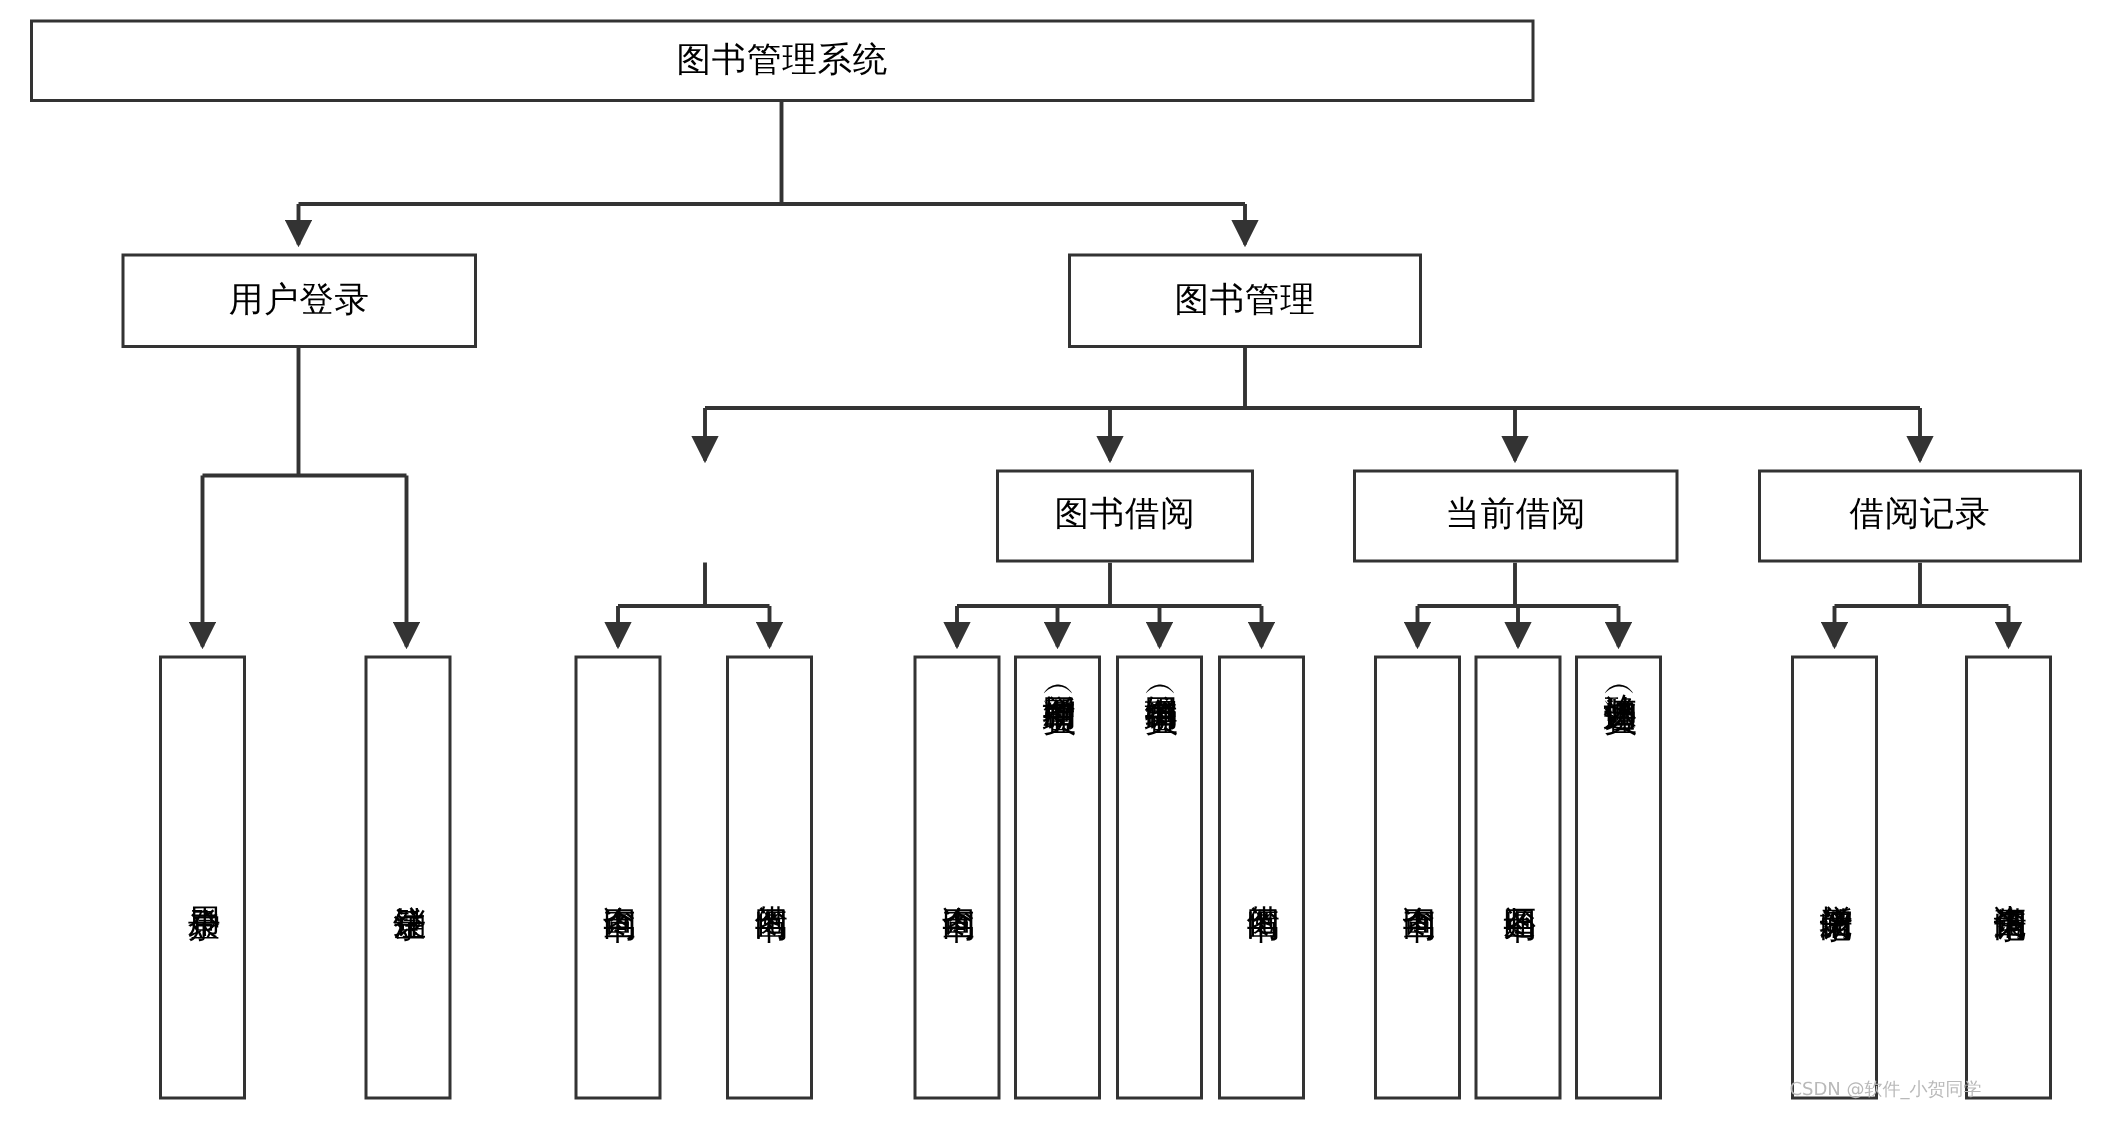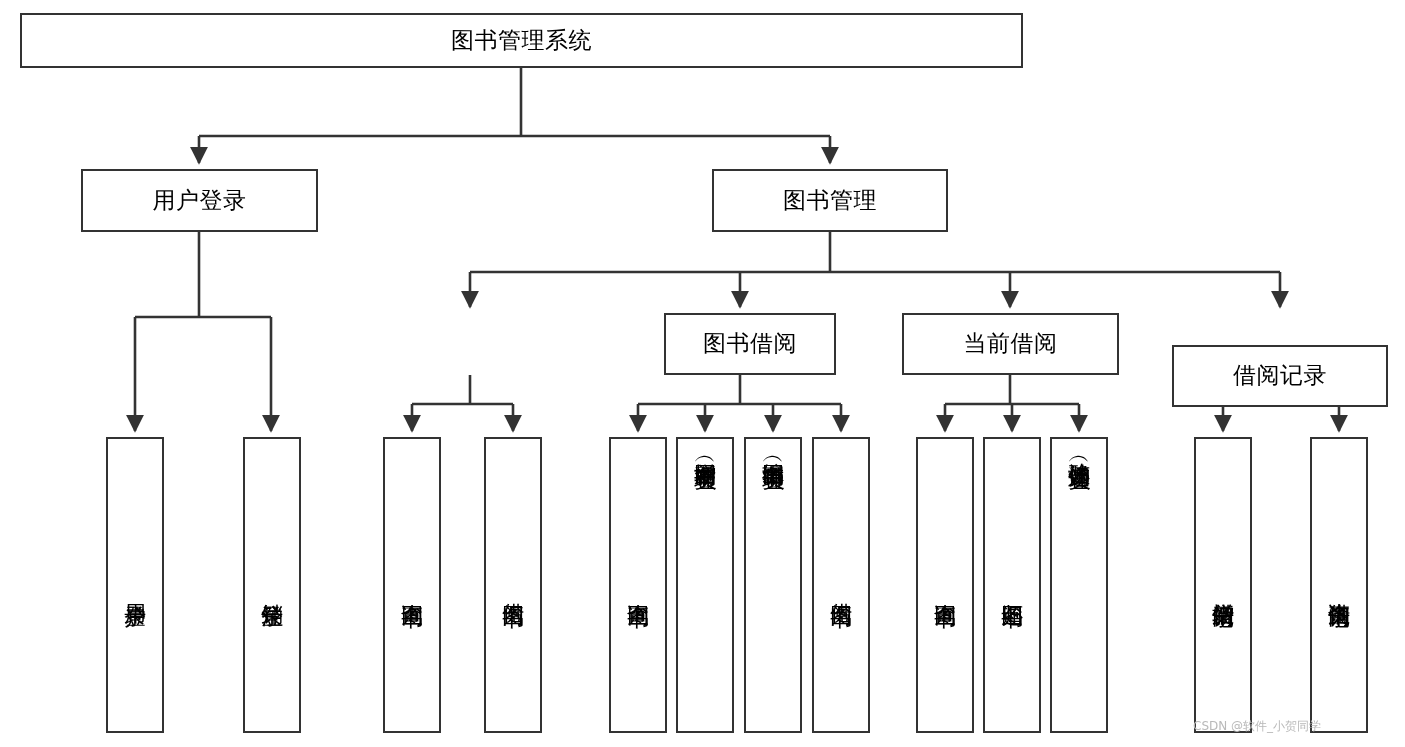--- a/index.html
+++ b/index.html
@@ -139,21 +139,21 @@
   <div class="node h" style="left:712px; top:169px; width:236px; height:63px;">
     <span class="lbl">图书管理</span>
   </div>
 
   <div class="node h" style="left:664px; top:313px; width:172px; height:62px;">
     <span class="lbl">图书借阅</span>
   </div>
   <div class="node h" style="left:902px; top:313px; width:217px; height:62px;">
     <span class="lbl">当前借阅</span>
   </div>
-  <div class="node h" style="left:1172px; top:313px; width:216px; height:62px;margin-top:32px;">
+  <div class="node h" style="left:1172px; top:313px; width:216px; height:62px;">
     <span class="lbl">借阅记录</span>
   </div>
 
   <div class="node v tall" style="left:106px; top:437px; width:58px; height:296px;">
     <span class="lbl">用户登录</span>
   </div>
   <div class="node v tall" style="left:243px; top:437px; width:58px; height:296px;">
     <span class="lbl">注销登录</span>
   </div>
 

